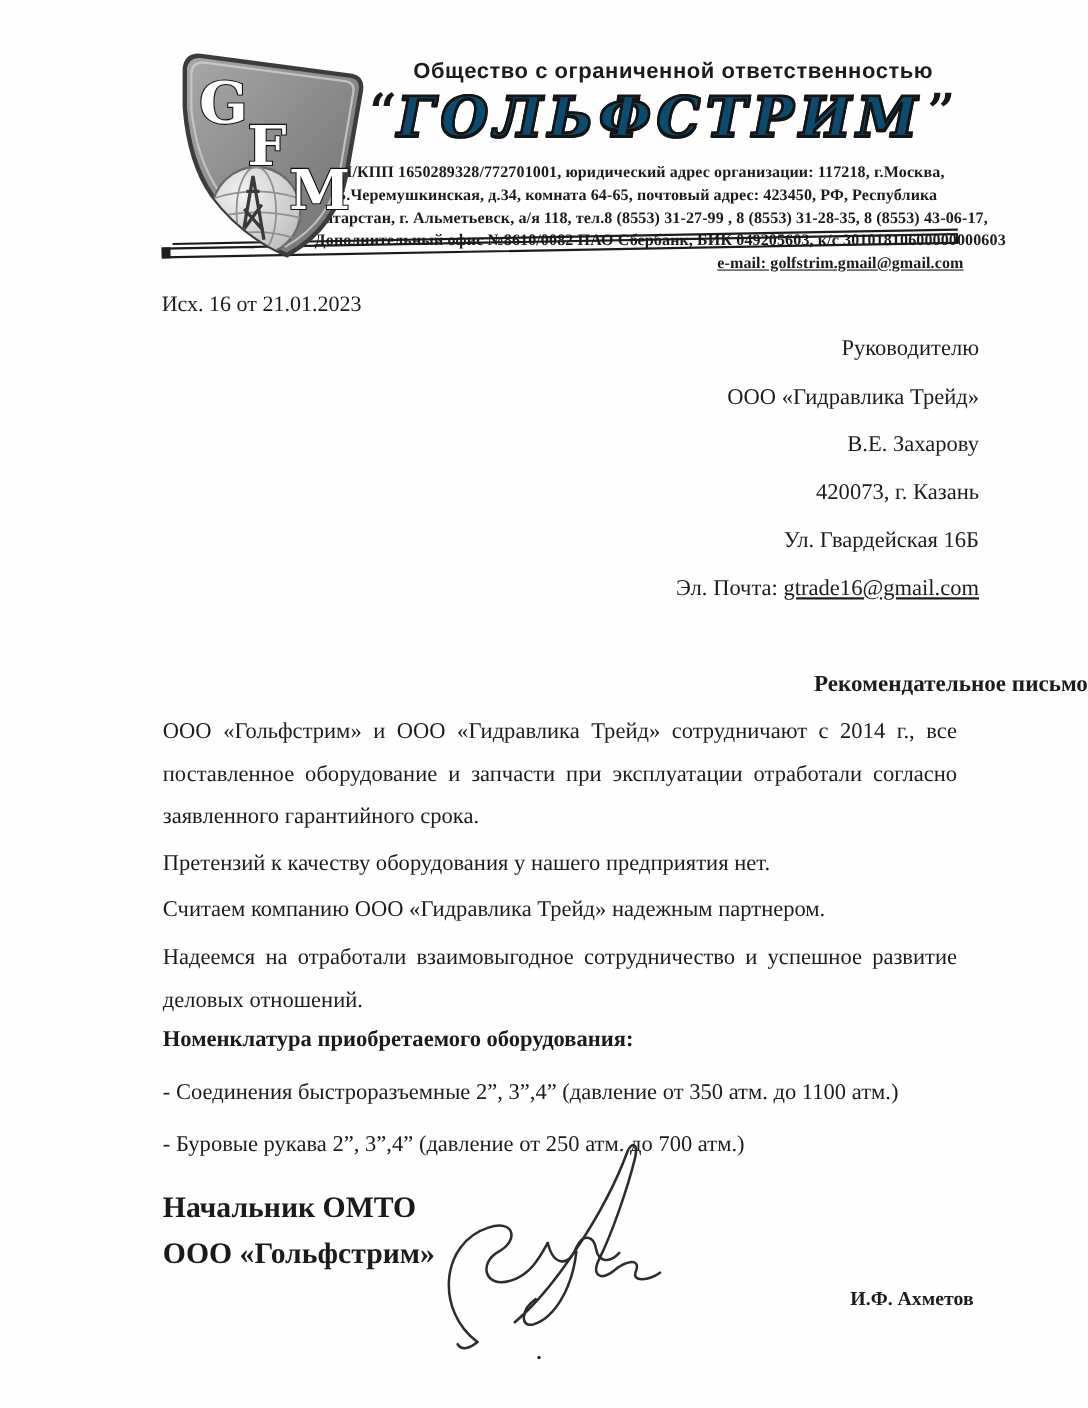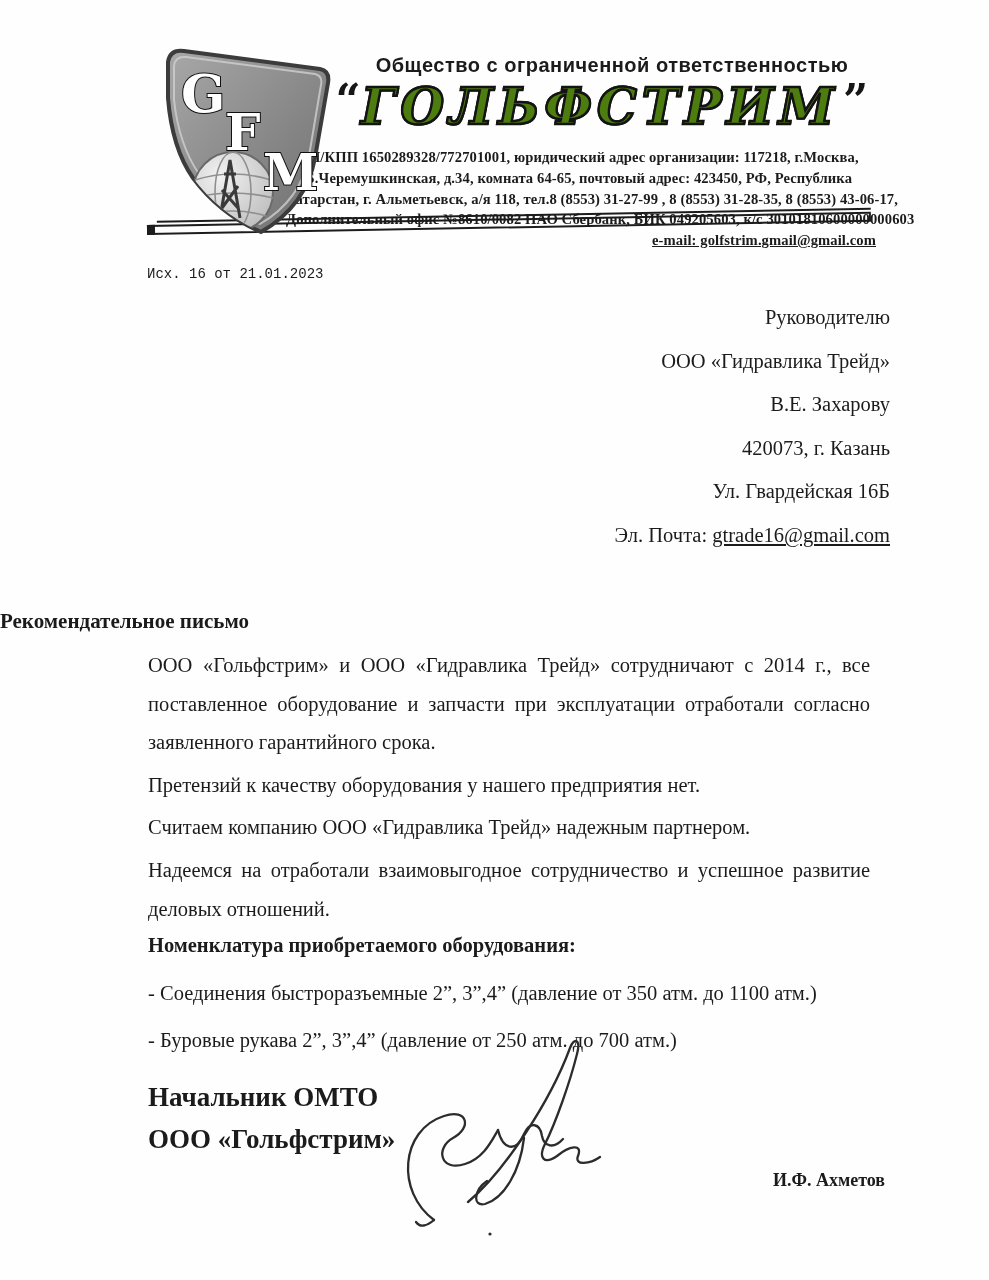--- a/index.html
+++ b/index.html
@@ -21,45 +21,45 @@
     text-align:center;padding-left:60px;white-space:nowrap;
   }
   .org-name{
     margin-top:0px;height:66px;text-align:center;padding-left:40px;
     white-space:nowrap;
   }
   .org-name .nm{
     font-family:"DejaVu Serif","Liberation Serif",serif;
     font-style:italic;font-weight:bold;
     font-size:50px;letter-spacing:5px;
-    color:#4d7c0f;
+    color:#0c4a6e;
     -webkit-text-stroke:2.4px #141414;
     text-shadow:1px 1px 0 #141414,-1px -1px 0 #141414,1px -1px 0 #141414,-1px 1px 0 #141414;
   }
   .org-name .q{
     font-family:"DejaVu Serif",serif;font-weight:bold;font-size:44px;
     color:#161616;position:relative;top:-8px;letter-spacing:0;
   }
   .info{margin-top:4px;font-weight:bold;font-size:14.6px;line-height:20.8px;letter-spacing:.1px;}
   .info-line{white-space:nowrap;}
   .info-email{text-align:right;text-decoration:underline;padding-right:2px;}
   
   .rule{position:absolute;left:147px;top:221px;width:726px;height:16px;
         transform:rotate(-1.05deg);transform-origin:left center;z-index:1;}
   .rule-top{position:absolute;left:10px;top:0;width:714px;height:2px;background:#1c1c1c;}
   .rule-bar{position:absolute;left:0;top:4px;width:724px;height:10px;
             border:2px solid #1c1c1c;background:#fdfdfd;box-sizing:border-box;}
   .rule-cap{position:absolute;left:0;top:4px;width:8px;height:10px;background:#1c1c1c;}
   
-  .ref{position:absolute;left:147px;top:266px;font-size:14px;font-family:Liberation Mono, monospace;}
+  .ref{position:absolute;left:147px;top:266px;font-size:20px;}
   .recipient{position:absolute;right:99px;top:296px;text-align:right;
              font-size:20.5px;line-height:43.6px;}
   .recipient .u{text-decoration:underline;margin-top:16px;}
   
-  .title{position:absolute;left:0;top:609px;width:989px;text-align:left;
+  .title{position:absolute;left:0;top:609px;width:989px;text-align:right;
          font-weight:bold;font-size:21px;}
   .bodytext{position:absolute;left:148px;top:646px;width:722px;font-size:20.5px;}
   .bodytext p{margin:0 0 4px 0;line-height:38.6px;}
   .bodytext p.just{text-align:justify;}
   .bodytext p.hd{font-weight:bold;margin-top:-6px;}
   .bodytext p.item{margin-top:9px;}
   
   .sig-left{position:absolute;left:148px;top:1076px;font-weight:bold;
             font-size:27px;line-height:42px;}
   .sig{position:absolute;left:372px;top:1030px;z-index:3;}

